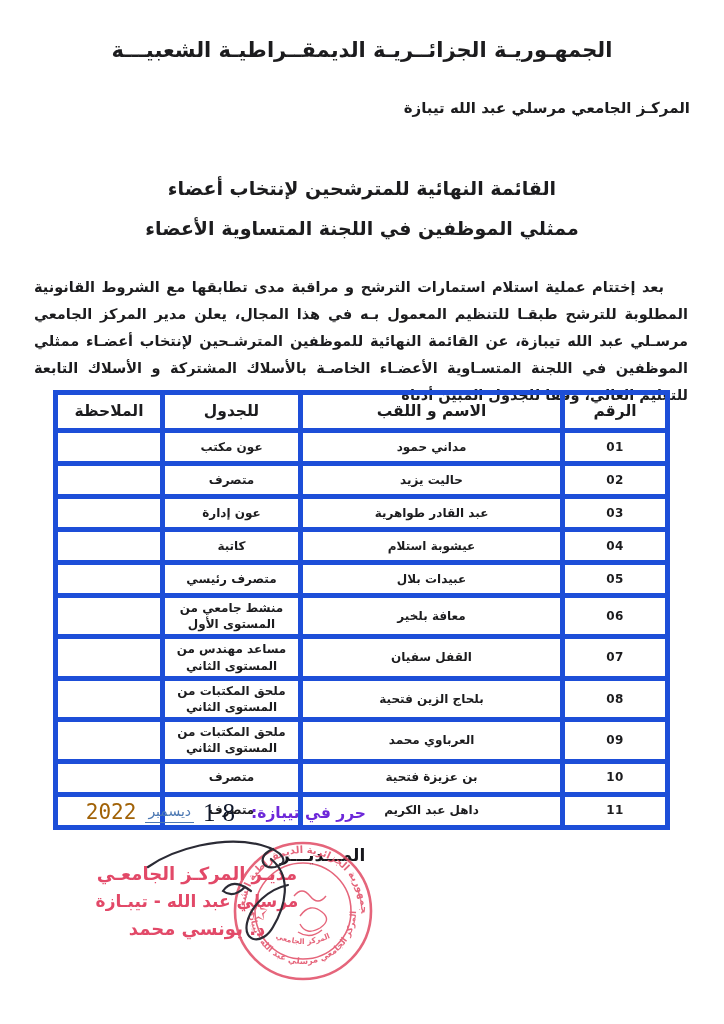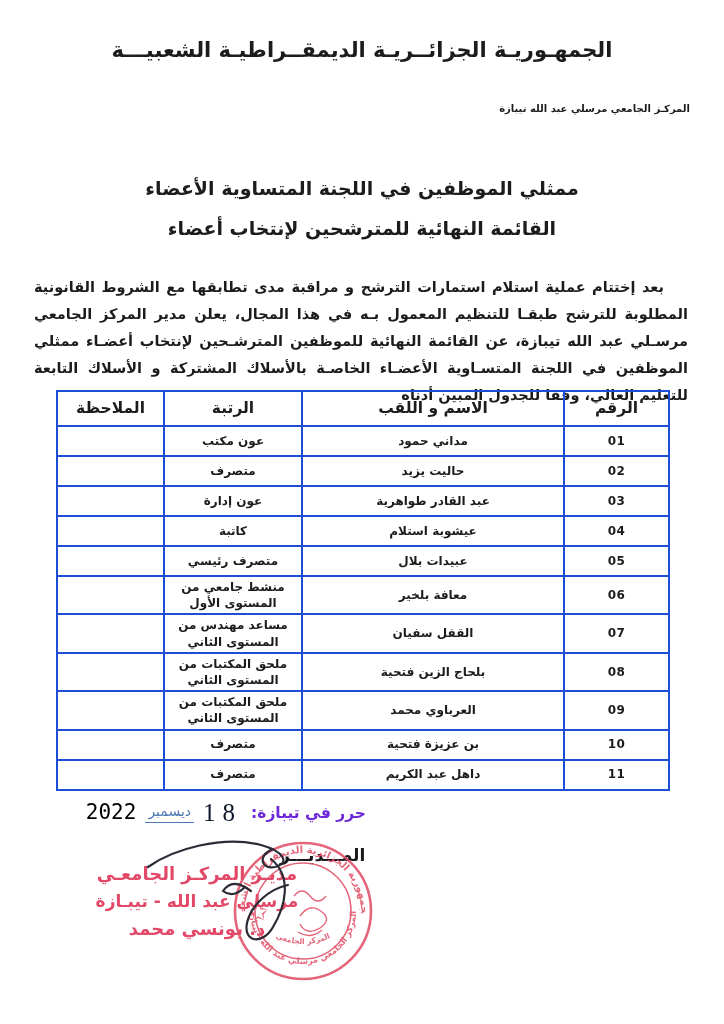--- a/index.html
+++ b/index.html
@@ -17,21 +17,21 @@
     position:absolute;top:38px;left:0;right:0;
     text-align:center;
     font-size:21px;font-weight:bold;
     letter-spacing:.5px;
   }
   .ministry{
     position:absolute;top:99px;right:34px;
     text-align:right;
   }
   .ministry .l1{font-size:15px;font-weight:bold;line-height:21px;}
-  .ministry .l2{font-size:10px;font-weight:bold;line-height:19px;}
+  .ministry .l2{font-size:15px;font-weight:bold;line-height:19px;}
   .doc-title{
     position:absolute;top:168px;left:0;right:0;
     text-align:center;
     font-size:19px;font-weight:bold;
     line-height:40px;
   }
   .body-par{
     position:absolute;top:274px;right:36px;left:34px;
     margin:0;
     font-size:14.5px;font-weight:600;
@@ -39,21 +39,21 @@
     text-align:justify;
     text-indent:24px;
   }
   table.roster{
     position:absolute;top:390px;right:54px;
     width:612px;
     border-collapse:collapse;
     table-layout:fixed;
   }
   table.roster th, table.roster td{
-    border:2px solid #1d4ed8;
+    border:5px solid #1d4ed8;
     text-align:center;
     vertical-align:middle;
     padding:2px 6px;
     font-weight:bold;
     line-height:1.35;
   }
   table.roster{border:1.5px solid #333;}
   table.roster th{font-size:15.5px;height:29px;}
   table.roster td{font-size:12px;height:24px;}
   td.num{font-size:15px;letter-spacing:.5px;border-radius:11px;}
@@ -66,21 +66,21 @@
   .date-day{
     font-family:Liberation Serif, serif;
     font-size:25px;color:#0f172a;letter-spacing:7px;line-height:1;
   }
   .date-month{
     font-size:14px;font-weight:normal;color:#4d79b3;
     border-bottom:1.5px solid #4d79b3;padding:0 3px 3px;
   }
   .date-year{
     font-family:"DejaVu Sans Mono", monospace;
-    font-size:21px;color:#000000;line-height:1;
+    font-size:21px;color:#a16207;line-height:1;
   }
   .director-title{
     position:absolute;top:845px;left:280px;
     font-size:17px;font-weight:bold;color:#17171c;
     white-space:nowrap;
   }
   .stamp-text{
     position:absolute;top:860px;left:76px;width:242px;
     text-align:center;
     color:#e03a5c;
@@ -99,38 +99,38 @@
 
 <div class="page">
 
   <div class="republic">الجمهـوريـة الجزائــريـة الديمقــراطيـة الشعبيـــة</div>
 
   <div class="ministry">
     <div class="l2">المركـز الجامعي مرسلي عبد الله تيبازة</div>
   </div>
 
   <div class="doc-title">
+    <div>القائمة النهائية للمترشحين لإنتخاب أعضاء</div>
     <div>ممثلي الموظفين في اللجنة المتساوية الأعضاء</div>
-    <div>القائمة النهائية للمترشحين لإنتخاب أعضاء</div>
   </div>
 
   <p class="body-par">بعد إختتام عملية استلام استمارات الترشح و مراقبة مدى تطابقها مع الشروط القانونية المطلوبة للترشح طبقـا للتنظيم المعمول بـه في هذا المجال، يعلن مدير المركز الجامعي مرسـلي عبد الله تيبازة، عن القائمة النهائية للموظفين المترشـحين لإنتخاب أعضـاء ممثلي الموظفين في اللجنة المتسـاوية الأعضـاء الخاصـة بالأسلاك المشتركة و الأسلاك التابعة للتعليم العالي، وفقا للجدول المبين أدناه</p>
 
   <table class="roster" dir="rtl">
     <colgroup>
       <col style="width:105px">
         <col style="width:262px">
         <col style="width:138px">
         <col style="width:107px">
     </colgroup>
     <thead>
       <tr>
         <th>الرقم</th>
         <th>الاسم و اللقب</th>
-        <th>الرتبة</th>
+        <th>للجدول</th>
         <th>الملاحظة</th>
       </tr>
     </thead>
     <tbody>
       <tr>
         <td class="num">01</td>
         <td>مداني حمود</td>
         <td>عون مكتب</td>
         <td></td>
       </tr>

